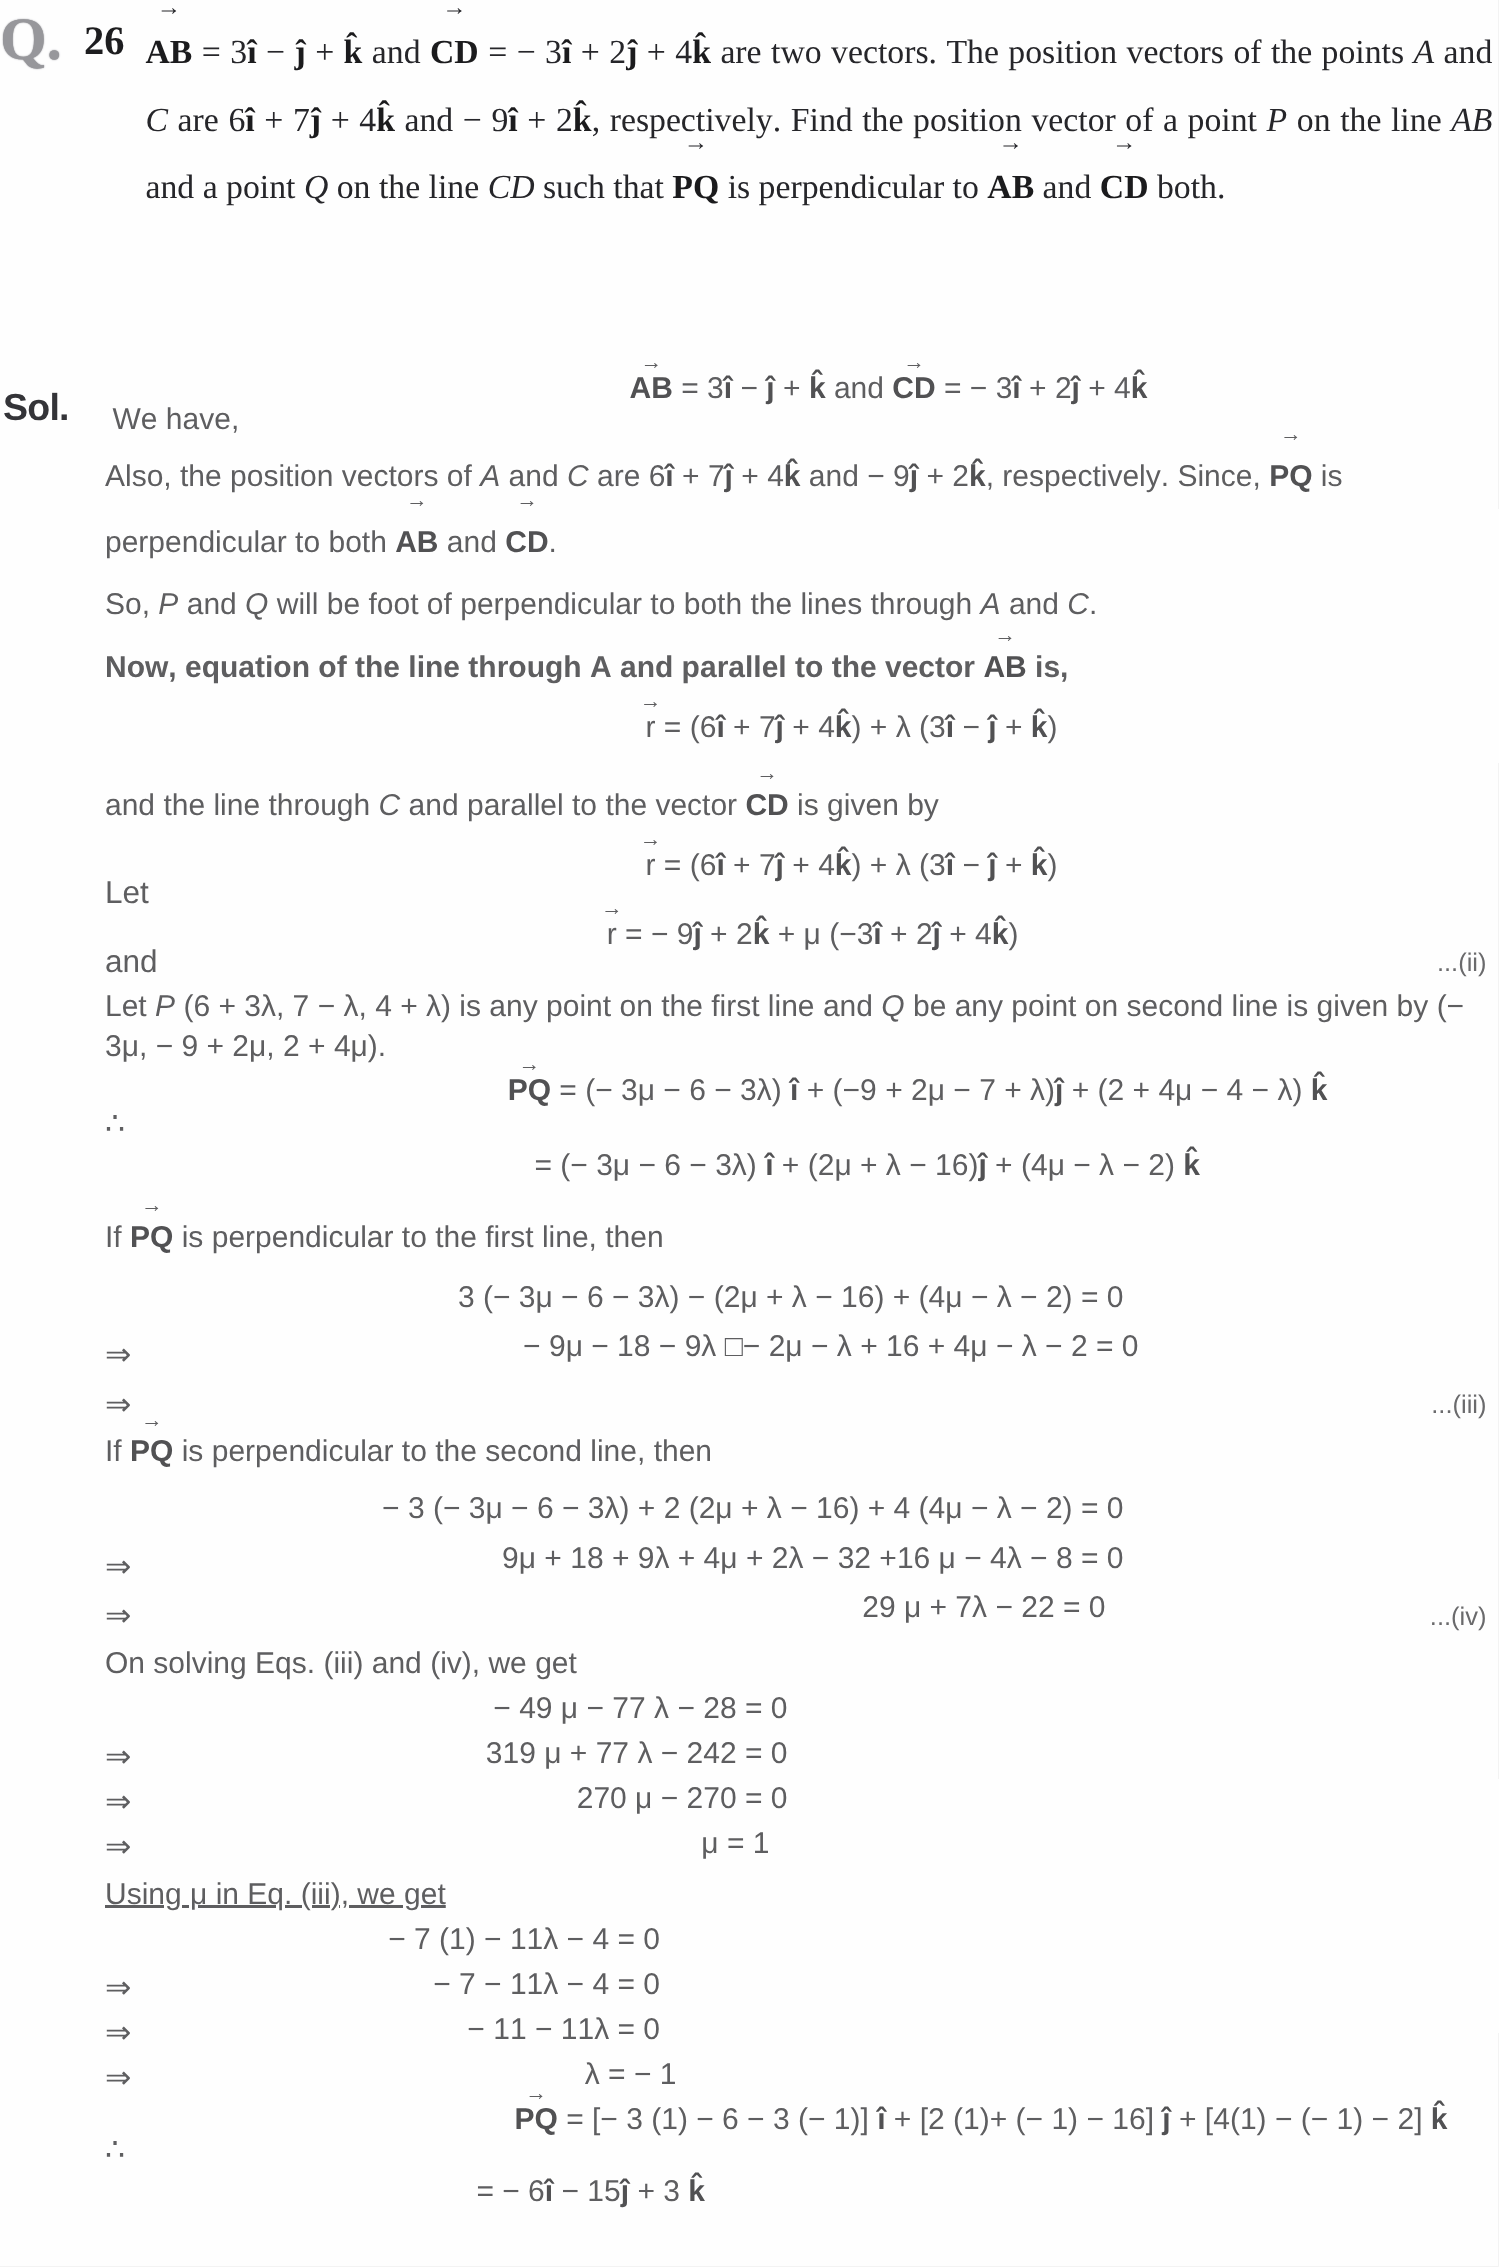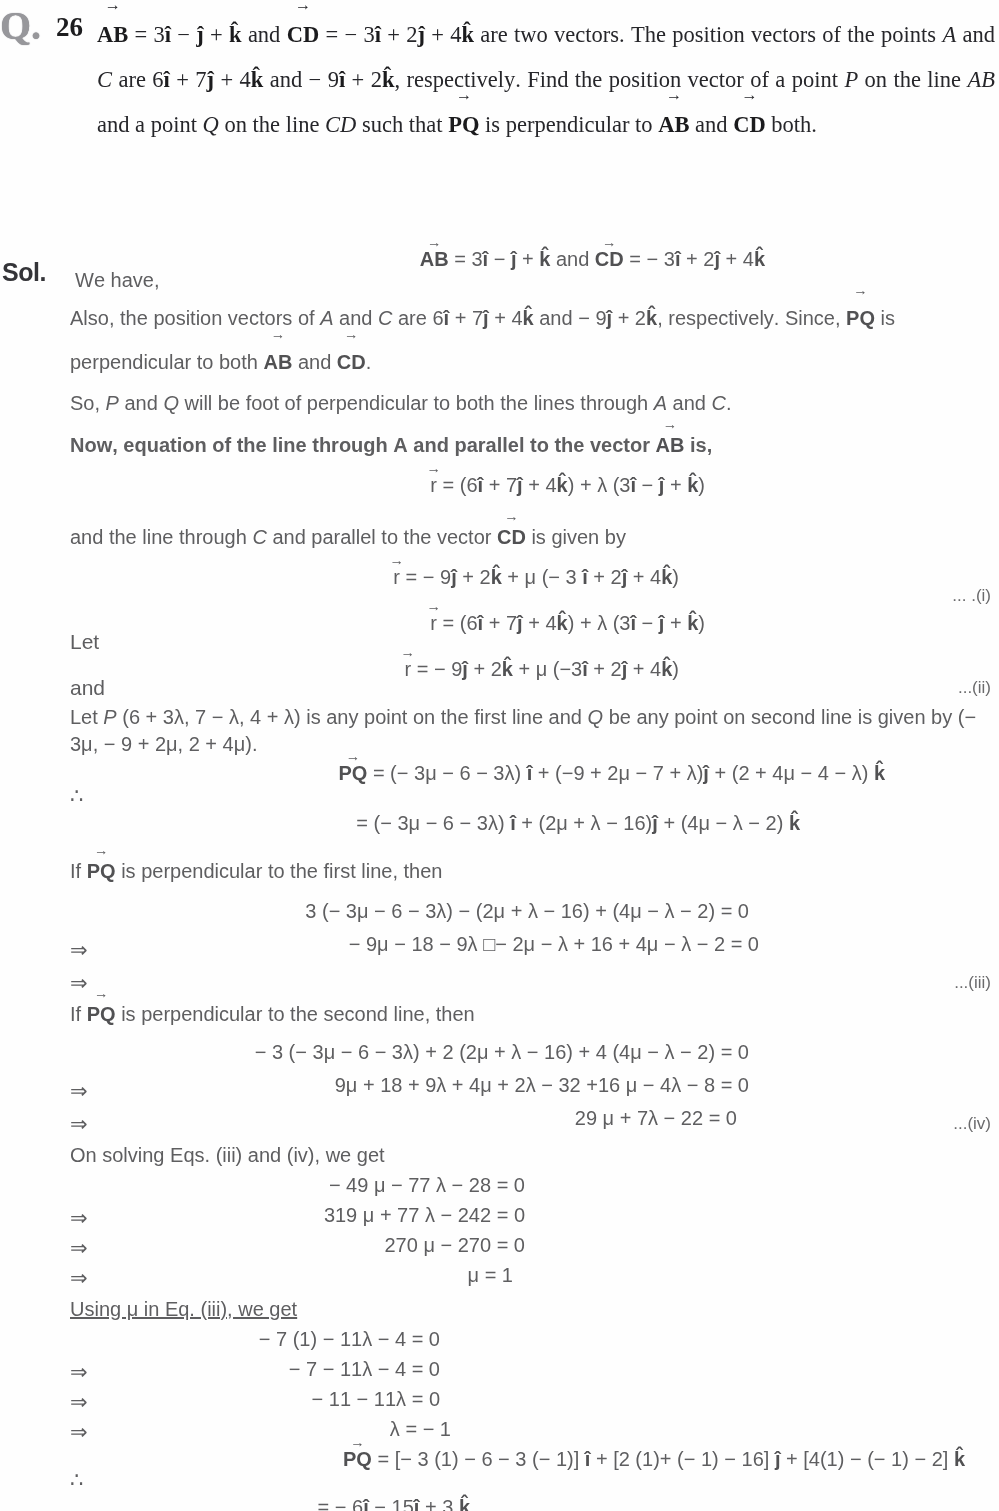--- a/index.html
+++ b/index.html
@@ -100,24 +100,20 @@
         <div class="row para" style="min-height: 44px; font-weight: bold;">
           <div class="txt">Now, equation of the line through A and parallel to the vector <span class="vec"><b>AB</b></span> is,</div>
         </div>
         <div class="row eq" style="min-height: 48px;">
           <div class="txt" style="padding-right: 294px;"><span class="vec">r</span> = (6<b>î</b> + 7<b>ĵ</b> + 4<b>k̂</b>) + λ (3<b>î</b> − <b>ĵ</b> + <b>k̂</b>)</div>
         </div>
         <div class="row para" style="min-height: 44px;">
           <div class="txt">and the line through <i>C</i> and parallel to the vector <span class="vec"><b>CD</b></span> is given by</div>
         </div>
         <div class="row eq" style="min-height: 46px;">
-          <div class="txt" style="padding-right: 320px;"><span class="vec">r</span> = − 9<b>ĵ</b> + 2<b>k̂</b> + μ (− 3 <b>î</b> + 2<b>ĵ</b> + 4<b>k̂</b>)</div>
-          <span class="tag">... .(i)</span>
-        </div>
-        <div class="row eq" style="min-height: 46px;">
           <span class="marker">Let</span>
           <div class="txt" style="padding-right: 294px;"><span class="vec">r</span> = (6<b>î</b> + 7<b>ĵ</b> + 4<b>k̂</b>) + λ (3<b>î</b> − <b>ĵ</b> + <b>k̂</b>)</div>
         </div>
         <div class="row eq" style="min-height: 46px;">
           <span class="marker">and</span>
           <div class="txt" style="padding-right: 320px;"><span class="vec">r</span> = − 9<b>ĵ</b> + 2<b>k̂</b> + μ (−3<b>î</b> + 2<b>ĵ</b> + 4<b>k̂</b>)</div>
           <span class="tag">...(ii)</span>
         </div>
         <div class="row para" style="min-height: 56px;">
           <div class="txt" style="line-height: 27px;">Let <i>P</i> (6 + 3λ, 7 − λ, 4 + λ) is any point on the first line and <i>Q</i> be any point on second line is given by (− 3μ, − 9 + 2μ, 2 + 4μ).</div>

